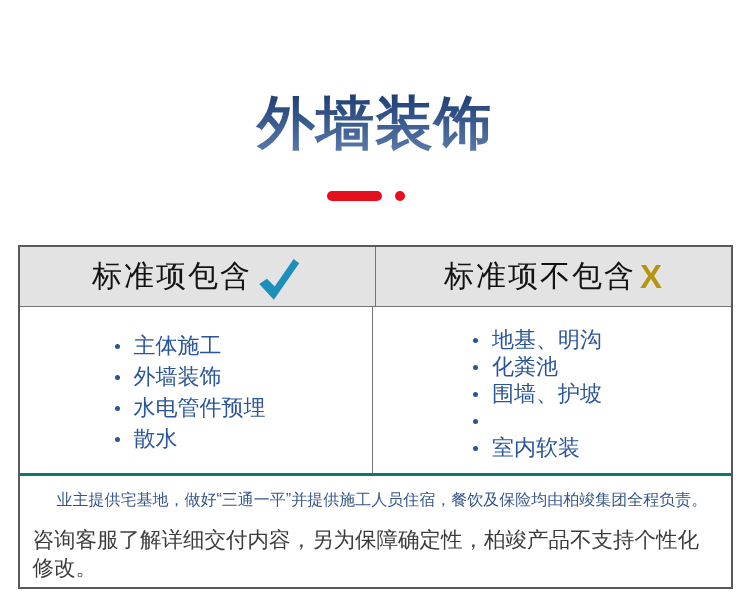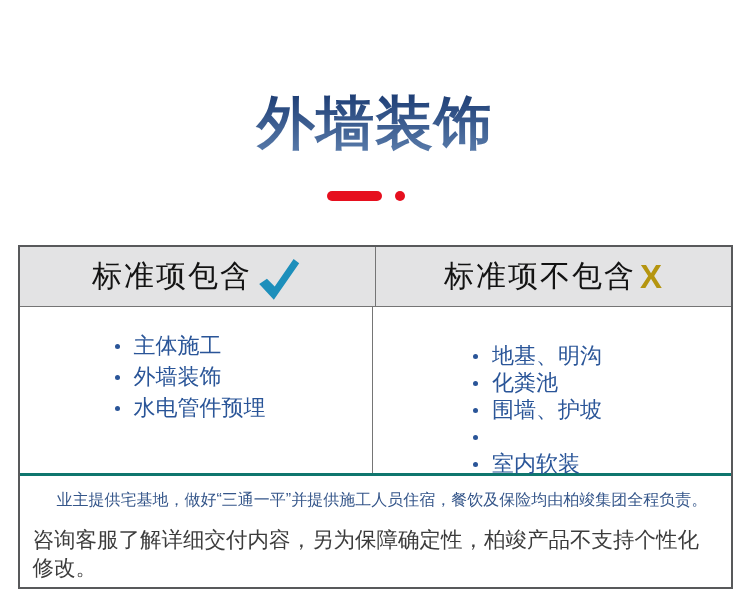--- a/index.html
+++ b/index.html
@@ -63,21 +63,21 @@
 
   .list-row {
     flex: none; height: 169px;
     border-bottom: 3px solid #0f766e;
     display: flex; background: #ffffff;
   }
   .list {
     flex: 1; margin: 0; list-style: none;
     padding: 24px 0 0 95px;
   }
-  .list.right { border-left: 1px solid #757575; padding: 36px 0 0 100px; }
+  .list.right { border-left: 1px solid #757575; padding: 20px 0 0 100px; }
   .list li {
     display: flex; align-items: center;
     font-size: 22px; color: #2a5598; height: 31px; white-space: nowrap;
   }
   .list.right li { height: 27px; }
   .bullet {
     width: 5px; height: 5px; border-radius: 50%;
     background: #2a5598; margin-right: 14px; flex: none;
   }
 
@@ -125,20 +125,24 @@
             <span>主体施工</span>
           </li>
         <li>
             <span class="bullet"></span>
             <span>外墙装饰</span>
           </li>
         <li>
             <span class="bullet"></span>
             <span>水电管件预埋</span>
           </li>
+        <li>
+            <span class="bullet"></span>
+            <span>散水</span>
+          </li>
       </ul>
       <ul class="list right">
         <li>
             <span class="bullet"></span>
             <span>地基、明沟</span>
           </li>
         <li>
             <span class="bullet"></span>
             <span>化粪池</span>
           </li>

